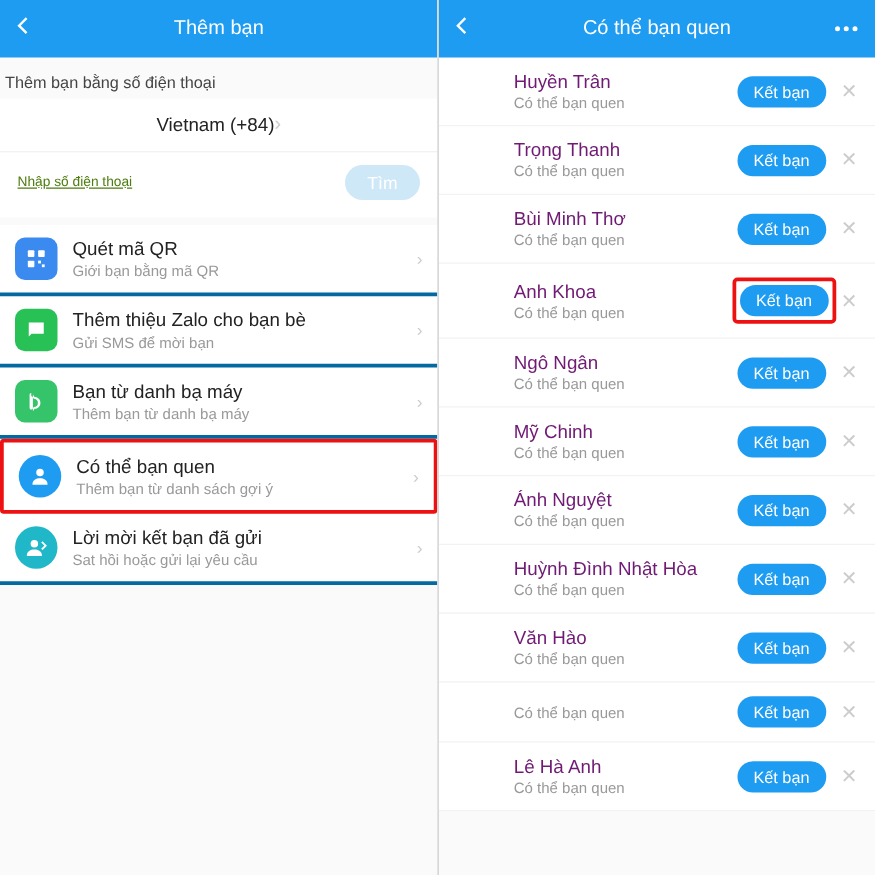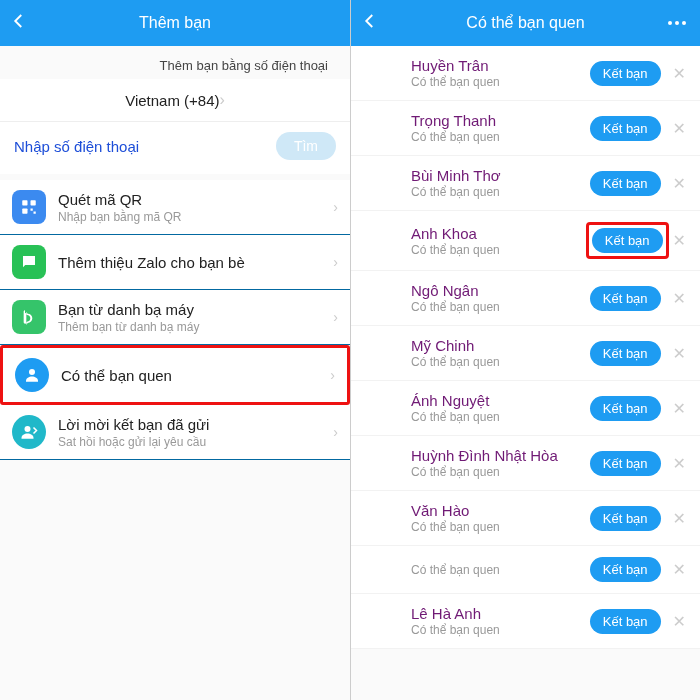--- a/index.html
+++ b/index.html
@@ -5,27 +5,27 @@
   * { box-sizing: border-box; margin: 0; padding: 0; font-family: -apple-system, Helvetica, Arial, sans-serif; }
   body { background: #fff; width: 700px; height: 700px; overflow: hidden; }
   .container { display: flex; width: 700px; height: 700px; }
   .pane { width: 350px; height: 700px; background: #fafafa; position: relative; overflow: hidden; }
   .pane + .pane { border-left: 1px solid #ccc; }
   .header { height: 46px; background: #1e9cf2; color: #fff; display: flex; align-items: center; justify-content: center; position: relative; }
   .header-title { font-size: 16px; font-weight: 400; }
   .header .back { position: absolute; left: 10px; top: 50%; transform: translateY(-50%); }
   .header .more { position: absolute; right: 14px; top: 50%; transform: translateY(-50%); display:flex; gap:3px;}
   .header .more span{ width:4px;height:4px;border-radius:50%;background:#fff;display:block;}
-  .section-label { font-size: 13px; color: #444; padding: 12px 22px 6px; background:#fafafa;text-align:right;}
+  .section-label { font-size: 13px; color: #444; padding: 12px 4px 6px; background:#fafafa;}
   .country-row { background:#fff; padding: 12px 14px; display:flex; justify-content:center; align-items:center; font-size:15px; color:#222; border-bottom:1px solid #eee;}
   .phone-row { background:#fff; padding: 10px 14px 14px; display:flex; align-items:center; gap:10px;}
-  .phone-input { flex:1; font-size:15px; color:#1d4ed8; border:none; background:transparent;}
+  .phone-input { flex:1; font-size:11px; color:#4d7c0f; border:none; background:transparent;text-decoration:underline;}
   .find-btn { background:#cfe8f7; color:#fff; border:none; border-radius:16px; padding:6px 18px; font-size:14px;text-align:center;}
   .menu-list { background:#fff; margin-top:6px;}
-  .menu-item { display:flex; align-items:center; padding:10px 12px; border-bottom:1px solid #0369a1; position:relative;}
+  .menu-item { display:flex; align-items:center; padding:10px 12px; border-bottom:3px solid #0369a1; position:relative;}
   .menu-icon { width:34px; height:34px; border-radius:8px; display:flex; align-items:center; justify-content:center; color:#fff; flex-shrink:0; margin-right:12px;}
   .menu-icon.circle { border-radius:50%;}
   .menu-text .title { font-size:15px; color:#222; }
   .menu-text .sub { font-size:12px; color:#999; margin-top:2px;}
   .menu-chevron { position:absolute; right:12px; color:#ccc; font-size:14px;}
   .highlight-box { border:3px solid #e11; border-radius:3px;}
   .contacts { background:#fff;}
   .contact-row { display:flex; align-items:center; padding:11px 10px 11px 60px; border-bottom:1px solid #f2f2f2;}
   .contact-info { flex:1; min-width:0;}
   .contact-name { font-size:15px; color:#701a75; white-space:nowrap; overflow:hidden; text-overflow:ellipsis;}
@@ -72,33 +72,34 @@
           <svg width="18" height="18" viewBox="0 0 24 24" fill="#fff">
               <rect x="3" y="3" width="7" height="7" rx="1"></rect>
               <rect x="14" y="3" width="7" height="7" rx="1"></rect>
               <rect x="3" y="14" width="7" height="7" rx="1"></rect>
               <rect x="14" y="14" width="3" height="3"></rect>
               <rect x="18" y="18" width="3" height="3"></rect>
             </svg>
         </div>
         <div class="menu-text">
           <div class="title">Quét mã QR</div>
-          <div class="sub">Nhập bạn bằng mã QR</div>
+          <div class="sub">Giới bạn bằng mã QR</div>
         </div>
         <span class="menu-chevron">›</span>
       </div>
 
       <div class="menu-item">
         <div class="menu-icon icon-sms">
           <svg width="18" height="18" viewBox="0 0 24 24" fill="#fff">
               <path d="M4 4h16v12H7l-3 3z"></path>
             </svg>
         </div>
         <div class="menu-text">
           <div class="title">Thêm thiệu Zalo cho bạn bè</div>
+          <div class="sub">Gửi SMS để mời bạn</div>
         </div>
         <span class="menu-chevron">›</span>
       </div>
 
       <div class="menu-item">
         <div class="menu-icon icon-contacts">
           <svg width="16" height="16" viewBox="0 0 24 24" fill="#fff">
               <path d="M6 2c-1 0-2 1-2 2v16c0 1 1 2 2 2h1l2-3c3 0 5-2 5-5s-2-5-5-5l-2-3H6z M8 4l2 3c4 0 7 3 7 7s-3 7-7 7l-2 3"></path>
             </svg>
         </div>
@@ -111,20 +112,21 @@
 
       <div class="menu-item highlight-box">
         <div class="menu-icon circle icon-suggest">
           <svg width="18" height="18" viewBox="0 0 24 24" fill="#fff">
               <circle cx="12" cy="8" r="4"></circle>
               <path d="M4 20c0-4 4-6 8-6s8 2 8 6v1H4z"></path>
             </svg>
         </div>
         <div class="menu-text">
           <div class="title">Có thể bạn quen</div>
+          <div class="sub">Thêm bạn từ danh sách gợi ý</div>
         </div>
         <span class="menu-chevron">›</span>
       </div>
 
       <div class="menu-item">
         <div class="menu-icon circle icon-sent">
           <svg width="18" height="18" viewBox="0 0 24 24" fill="#fff">
               <circle cx="10" cy="8" r="4"></circle>
               <path d="M2 20c0-4 4-6 8-6s8 2 8 6v1H2z"></path>
               <path d="M18 6l4 4-4 4" stroke="#fff" stroke-width="2" fill="none"></path>

